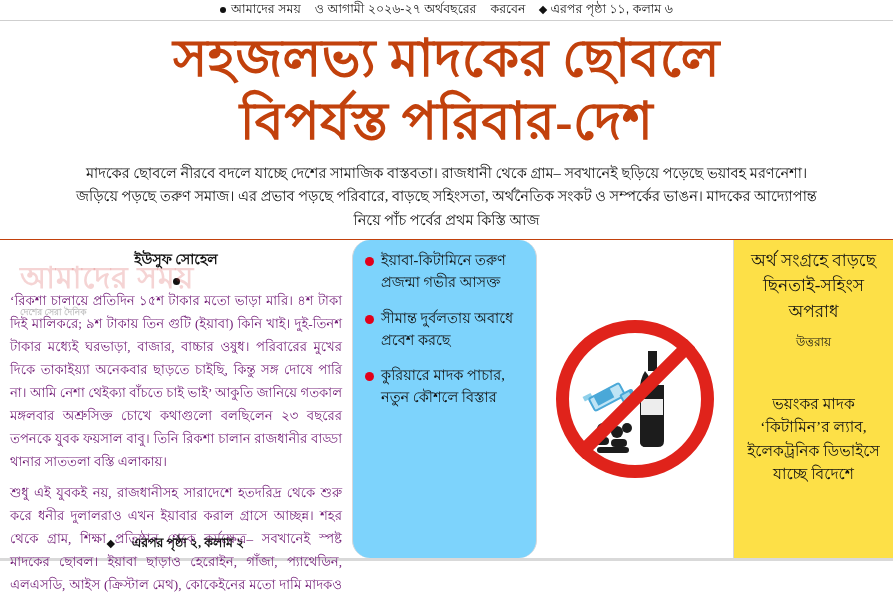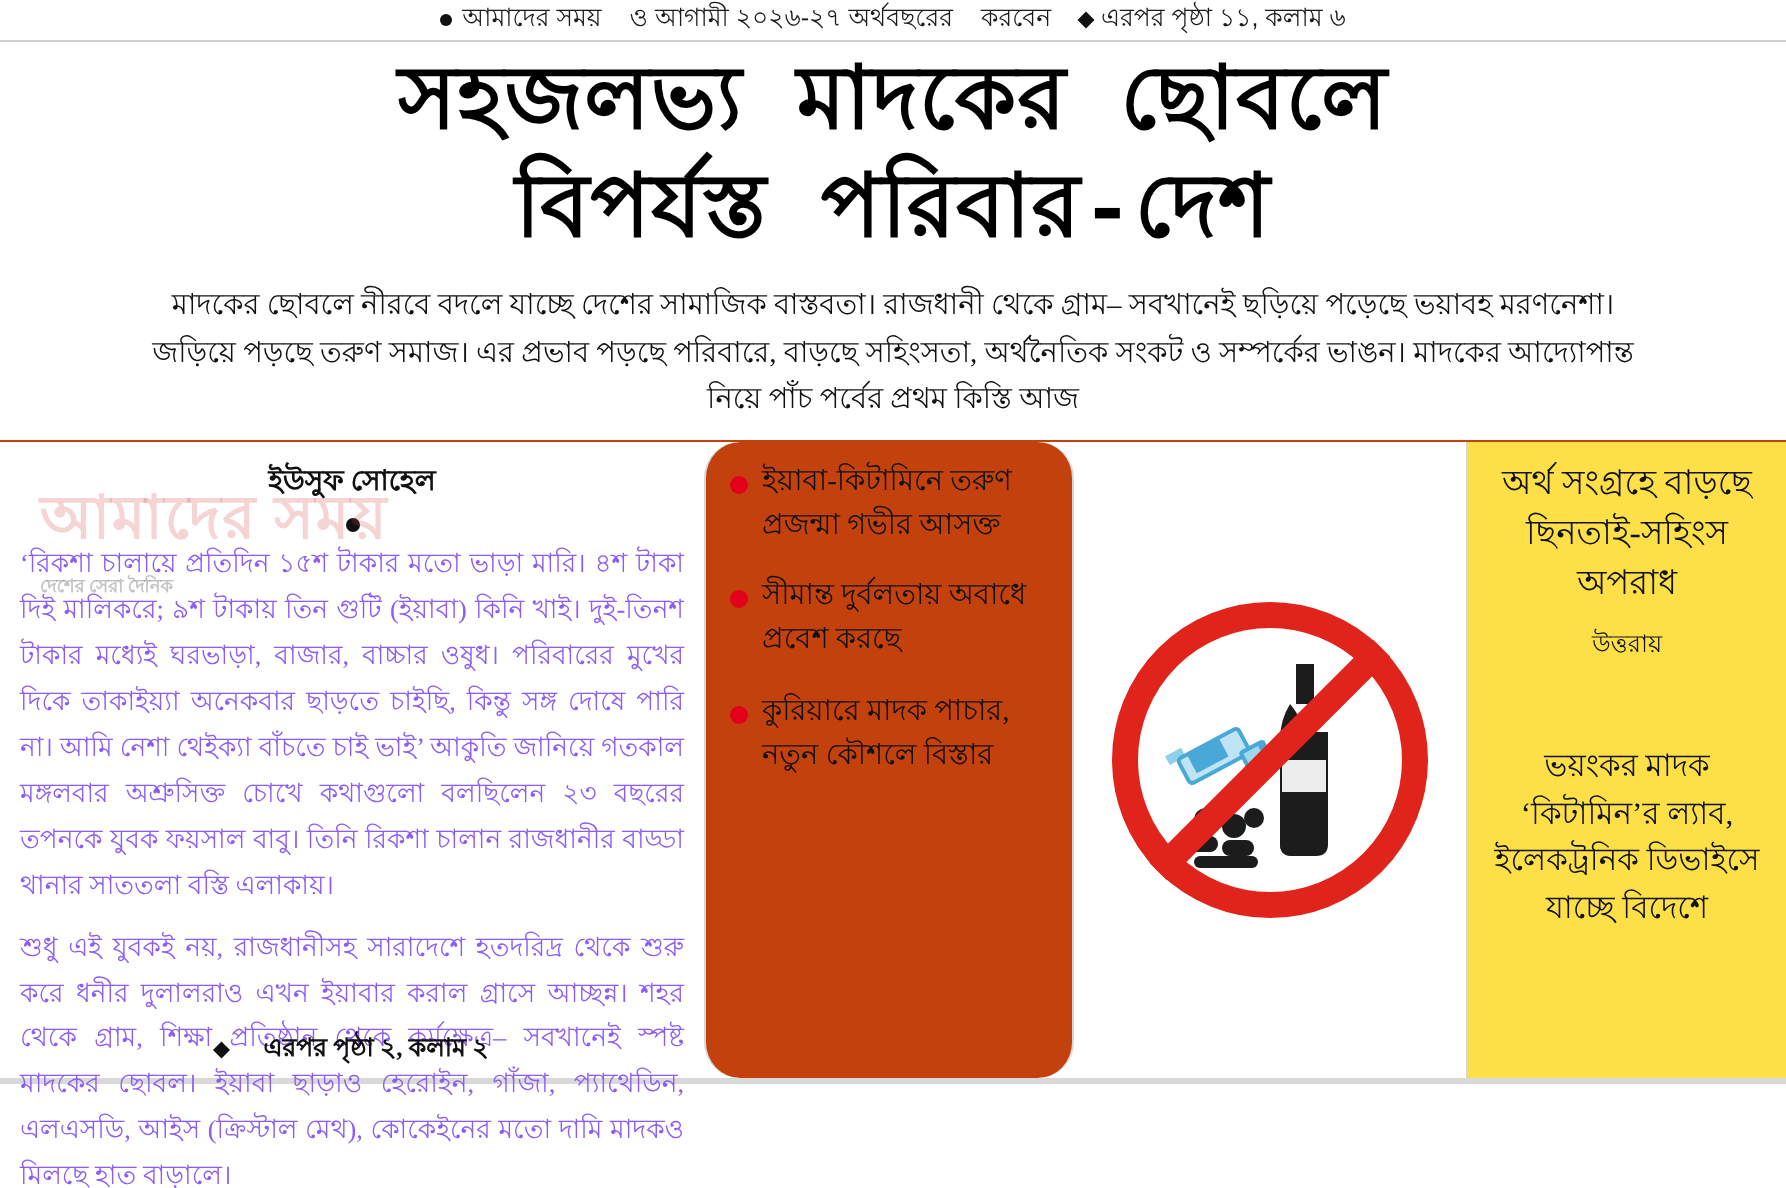--- a/index.html
+++ b/index.html
@@ -55,26 +55,26 @@
     border-radius: 50%;
     display: inline-block;
   }
 
   
   .headline {
     text-align: center;
     padding: 6px 0 2px 0;
   }
   .headline .line {
-    font-family: Liberation Mono, monospace;
+    font-family: Liberation Serif, serif;
     font-weight: bold;
-    font-size: 44px;
+    font-size: 52px;
     line-height: 1.22;
     letter-spacing: 0.5px;
-    color: #000000;
+    color: #c2410c;
   }
 
   
   .standfirst {
     font-family: "Liberation Serif", serif;
     font-size: 14.5px;
     line-height: 1.62;
     text-align: center;
     color: #111;
     padding: 6px 66px 7px 66px;
@@ -106,21 +106,21 @@
   .byline .dot {
     width: 7px; height: 7px; border-radius: 50%;
     background: #111; display: inline-block;
   }
   .para {
     font-family: "Liberation Serif", serif;
     font-size: 13.2px;
     line-height: 1.74;
     text-align: justify;
     margin: 0 0 8px 0;
-    color: #8b5cf6;
+    color: #701a75;
   }
 
   .jumpline {
     display: flex;
     align-items: center;
     gap: 18px;
     font-family: Liberation Serif, serif;
     font-size: 12.5px;
     font-weight: bold;
     position: absolute;
@@ -146,21 +146,21 @@
   .watermark small {
     display: block;
     font-size: 9px;
     color: rgba(60,60,60,0.30);
     letter-spacing: 0;
   }
 
   
   .col-bullets {
     width: 185px;
-    background: #c2410c;
+    background: #7dd3fc;
     padding: 10px 10px 10px 12px;
     box-sizing: border-box;
     border-left: 1px solid #d5d7da;
     border-right: 1px solid #d5d7da;
     border-radius: 18px;
   }
   .bitem {
     display: flex;
     gap: 7px;
     margin-bottom: 14px;

